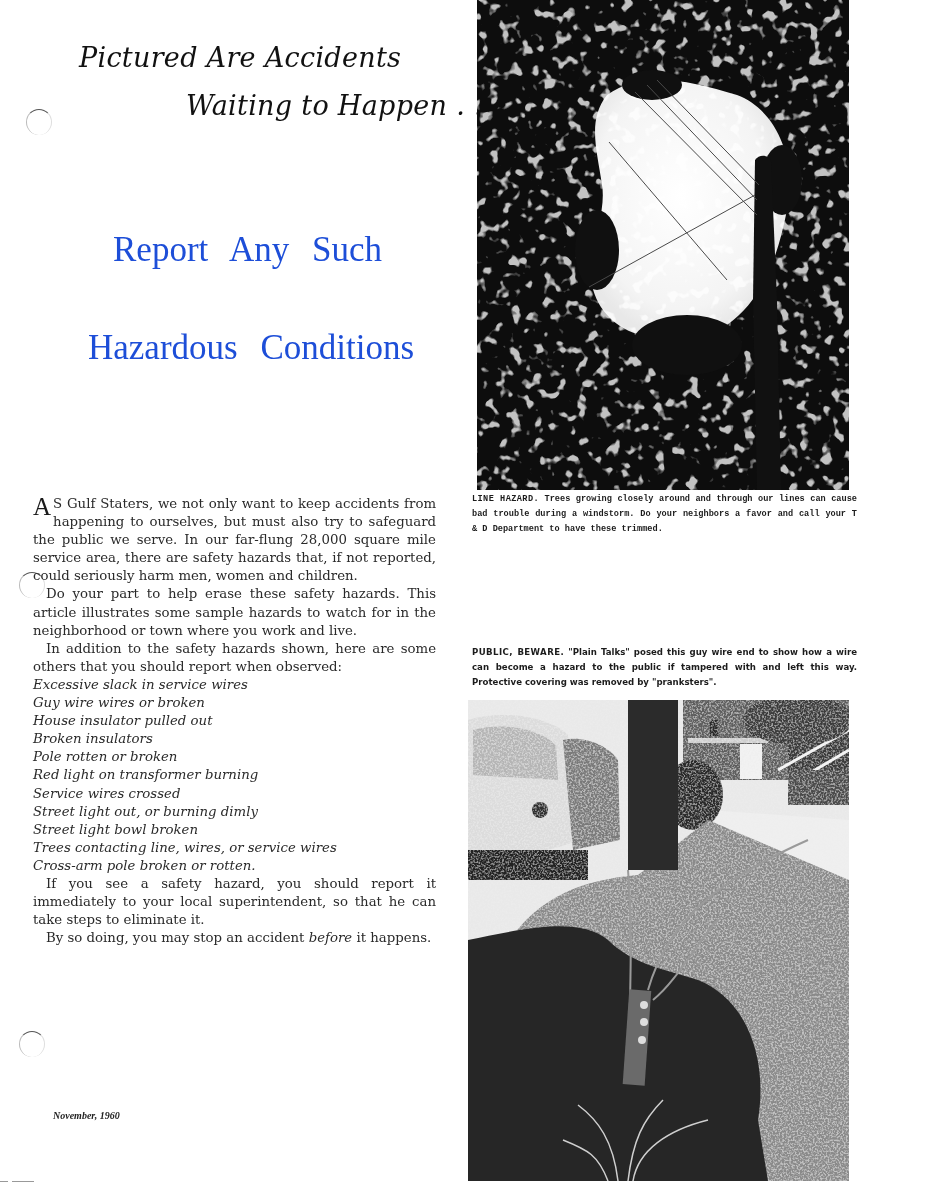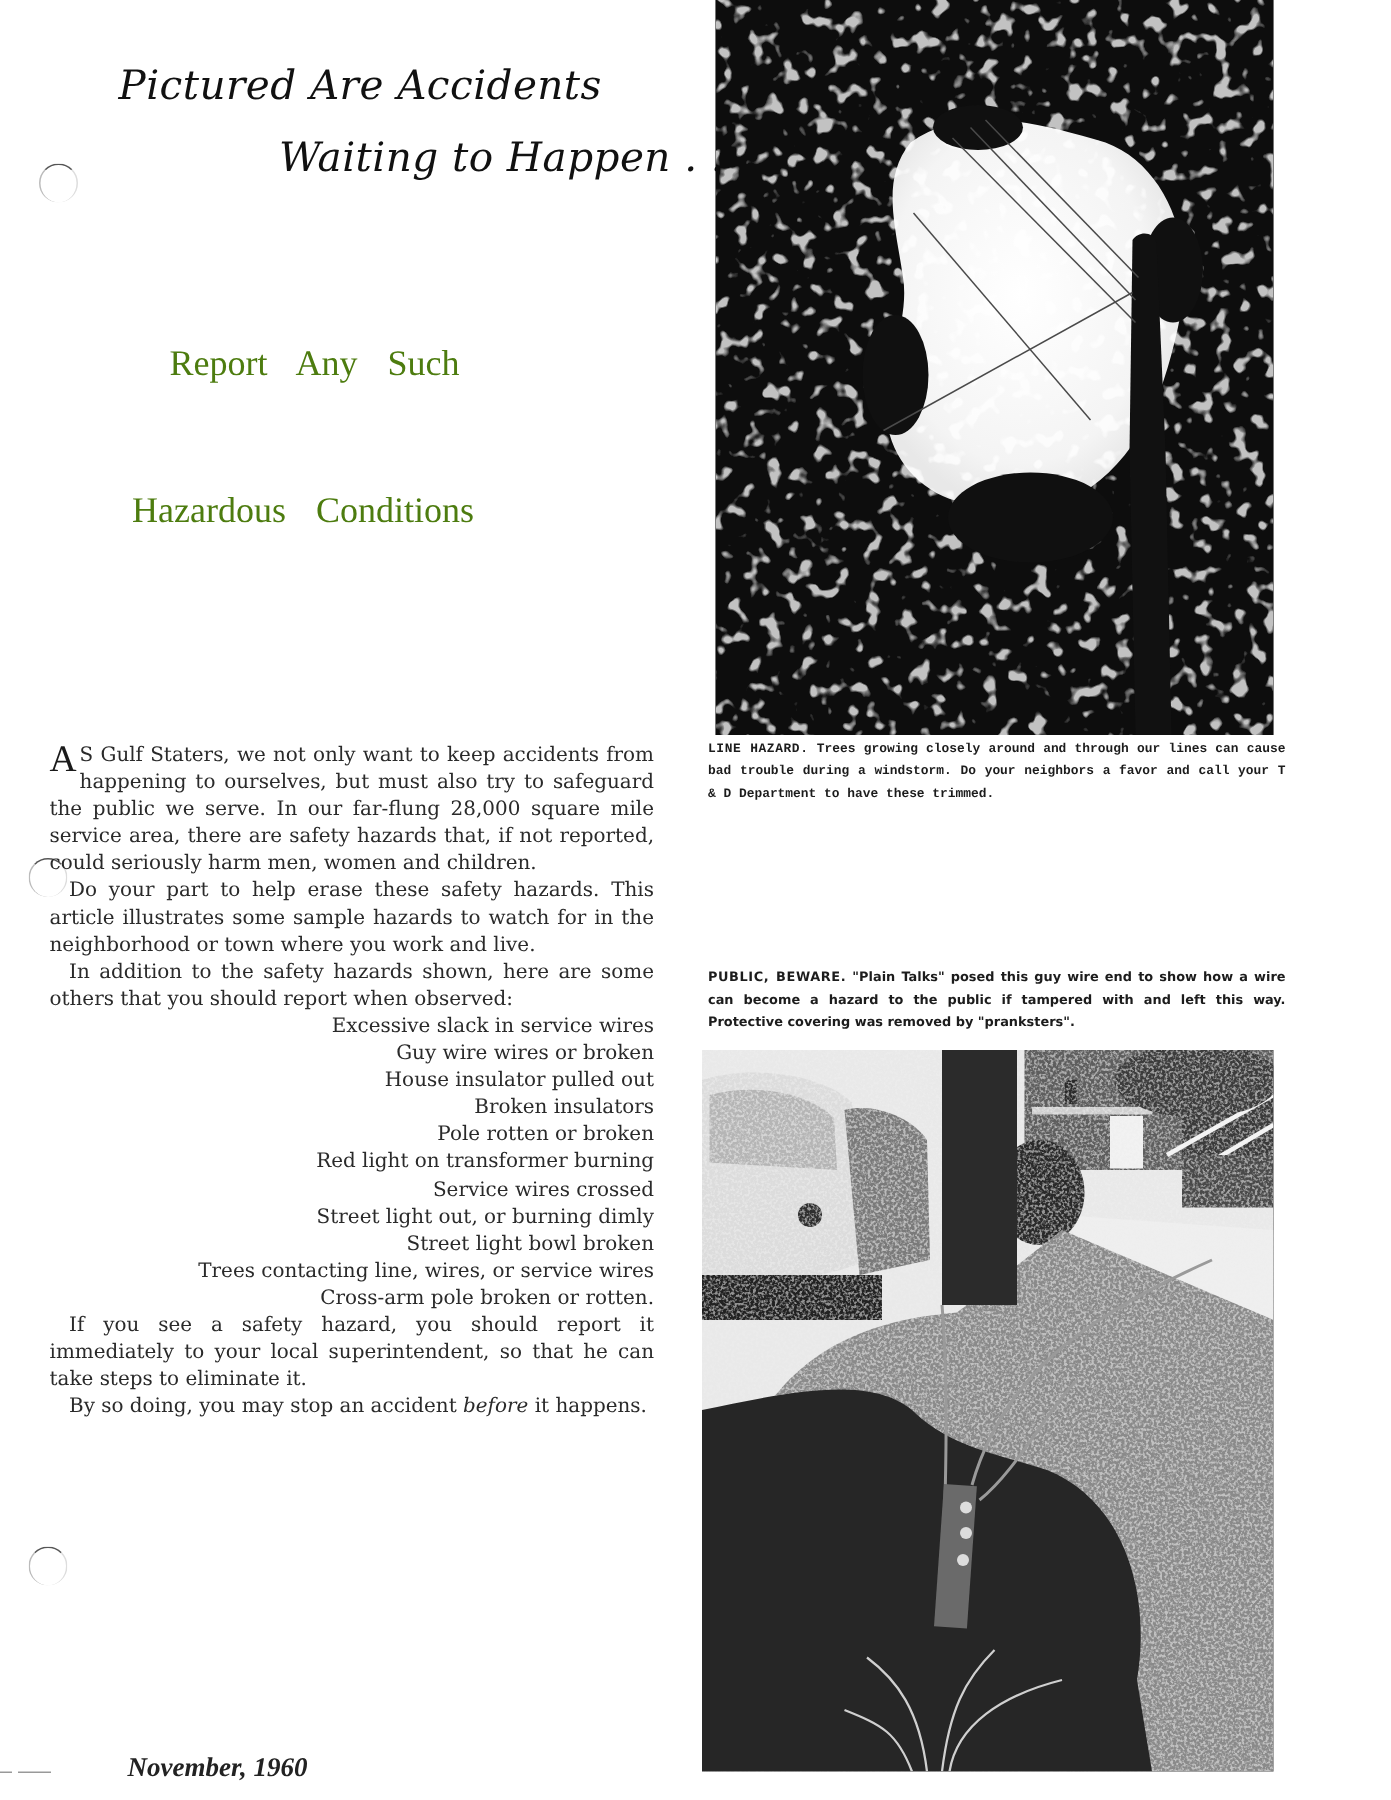--- a/index.html
+++ b/index.html
@@ -17,48 +17,48 @@
       font-size: 27px; color: #111; letter-spacing: 0.3px;
       white-space: nowrap;
       margin-left: 24px;
     }
     #script-1 { left: 55px; top: 42px; }
     #script-2 { left: 162px; top: 90px; }
 
     
     .heading {
       font-family: "Liberation Serif", serif;
-      font-size: 24px; color: #4d7c0f; white-space: nowrap;
+      font-size: 35px; color: #1d4ed8; white-space: nowrap;
       word-spacing: 14px;
     }
     #heading-1 { left: 113px; top: 230px; }
     #heading-2 { left: 88px; top: 304px; margin-top: 24px; }
 
     
     .article {
       left: 33px; top: 495px; width: 403px;
       font-family: "DejaVu Serif", serif;
       font-size: 13.3px; line-height: 18.1px; color: #2a2a2a;
       text-align: justify;
     }
     .article p { margin: 0; text-indent: 13px; }
     .article p.first { text-indent: 0; }
     .article .dropcap {
       font-family: "Liberation Serif", serif;
       font-size: 25px; line-height: 18px; float: left;
       margin: 3px 2px 0 0; color: #1a1a1a;
     }
-    .hazard-list { list-style: none; margin: 0; padding: 0; text-align: right; }
+    .hazard-list { list-style: none; margin: 0; padding: 0; text-align: left; font-style: italic; }
     .hazard-list li { margin: 0; text-indent: 0; }
     .article em { font-style: italic; }
 
     .footer-date {
-      left: 53px; top: 1168px;
+      left: 53px; top: 1110px;
       font-family: "Liberation Serif", serif;
-      font-style: italic; font-weight: bold; font-size: 18px; color: #222; margin-left: 32px;
+      font-style: italic; font-weight: bold; font-size: 10px; color: #222;
     }
 
     
     .hole {
       width: 26px; height: 26px; border-radius: 50%;
       border-top: 1.5px solid #555; border-left: 1px solid #bbb; border-right: 1px solid #ddd;
       box-sizing: border-box; background: transparent;
     }
     #hole-1 { left: 26px; top: 109px; }
     #hole-2 { left: 19px; top: 572px; }

